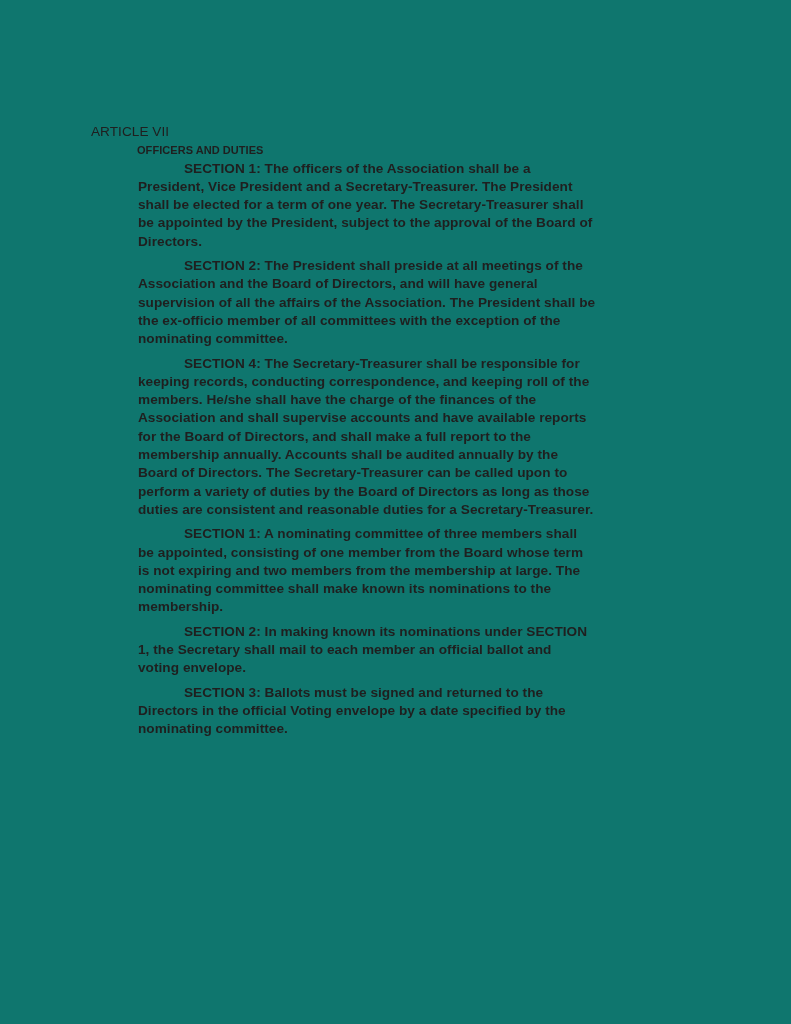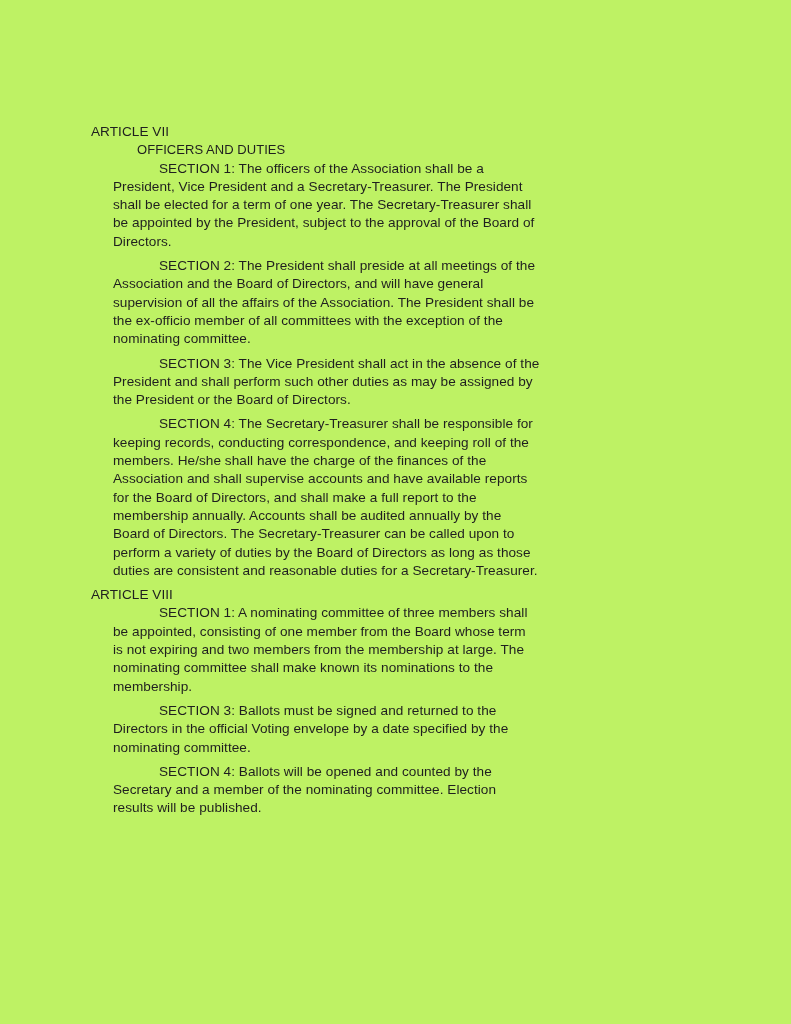--- a/index.html
+++ b/index.html
@@ -4,21 +4,21 @@
 <style>
   html, body {
     margin: 0;
     padding: 0;
     background: #ffffff;
   }
   .page {
     position: relative;
     width: 791px;
     height: 1024px;
-    background: #bef264;
+    background: #0f766e;
     overflow: hidden;
     font-family: "Liberation Sans", "DejaVu Sans", sans-serif;
     font-size: 13.6px;
     line-height: 18.3px;
     color: #1f1f1f;
     letter-spacing: 0.05px;
   }
   .doc-body {
     position: absolute;
     top: 123px;
@@ -27,28 +27,29 @@
   }
   .article { margin: 0; }
   .article-title {
     margin: 0;
     font-weight: 400;
     font-size: 13.6px;
     line-height: 18.3px;
   }
   .article-heading {
     margin: 0 0 0 46px;
-    font-weight: 400;
-    font-size: 13px;
+    font-weight: 700;
+    font-size: 11px;
     line-height: 18.3px;
   }
   .para {
-    margin: 0 0 6px 22px;
+    margin: 0 0 6px 47px;
     text-indent: 46px;
     white-space: pre-line;
+    font-weight: bold;
   }
   .para:last-child { margin-bottom: 6px; }
 </style>
 </head>
 <body>
 
 <div class="page">
   <div class="doc-body">
 
     <section class="article">
@@ -57,43 +58,39 @@
       <p class="para">SECTION 1: The officers of the Association shall be a
 President, Vice President and a Secretary-Treasurer. The President
 shall be elected for a term of one year. The Secretary-Treasurer shall
 be appointed by the President, subject to the approval of the Board of
 Directors.</p>
       <p class="para">SECTION 2: The President shall preside at all meetings of the
 Association and the Board of Directors, and will have general
 supervision of all the affairs of the Association. The President shall be
 the ex-officio member of all committees with the exception of the
 nominating committee.</p>
-      <p class="para">SECTION 3: The Vice President shall act in the absence of the
-President and shall perform such other duties as may be assigned by
-the President or the Board of Directors.</p>
       <p class="para">SECTION 4: The Secretary-Treasurer shall be responsible for
 keeping records, conducting correspondence, and keeping roll of the
 members. He/she shall have the charge of the finances of the
 Association and shall supervise accounts and have available reports
 for the Board of Directors, and shall make a full report to the
 membership annually. Accounts shall be audited annually by the
 Board of Directors. The Secretary-Treasurer can be called upon to
 perform a variety of duties by the Board of Directors as long as those
 duties are consistent and reasonable duties for a Secretary-Treasurer.</p>
     </section>
 
     <section class="article">
-      <div class="article-title">ARTICLE VIII</div>
       <p class="para">SECTION 1: A nominating committee of three members shall
 be appointed, consisting of one member from the Board whose term
 is not expiring and two members from the membership at large. The
 nominating committee shall make known its nominations to the
 membership.</p>
+      <p class="para">SECTION 2: In making known its nominations under SECTION
+1, the Secretary shall mail to each member an official ballot and
+voting envelope.</p>
       <p class="para">SECTION 3: Ballots must be signed and returned to the
 Directors in the official Voting envelope by a date specified by the
 nominating committee.</p>
-      <p class="para">SECTION 4: Ballots will be opened and counted by the
-Secretary and a member of the nominating committee. Election
-results will be published.</p>
     </section>
 
   </div>
 </div>
 
 </body></html>

